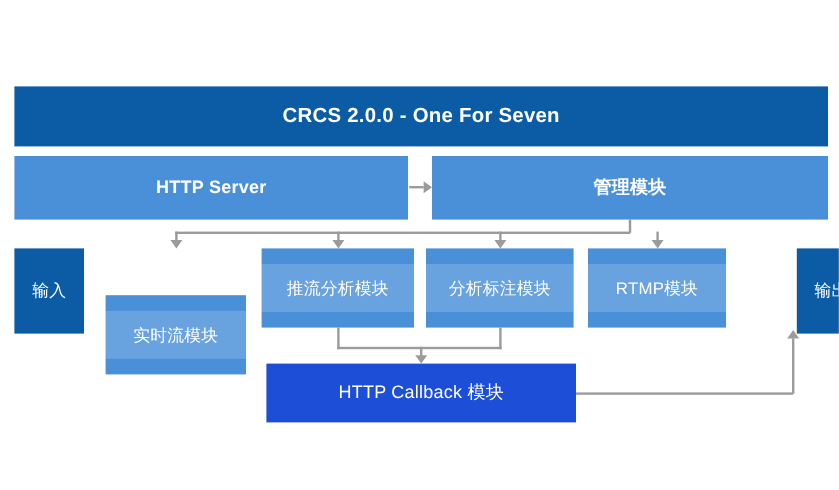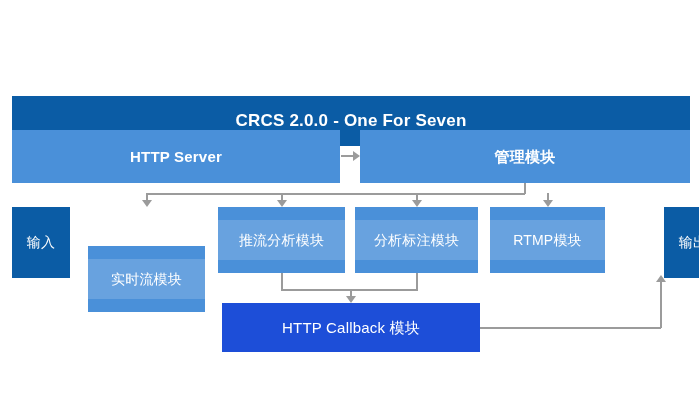--- a/index.html
+++ b/index.html
@@ -32,21 +32,20 @@
     z-index: 3;
   }
   .title-bar {
     left: 12px;
     top: 72px;
     width: 678px;
     height: 50px;
     background: #0B5CA5;
     font-size: 17px;
     font-weight: 700;
-    margin-top: 24px;
   }
   .band {
     left: 12px;
     top: 130px;
     width: 328px;
     height: 53px;
     background: #4A90D9;
     font-size: 15px;
     font-weight: 700;
   }

